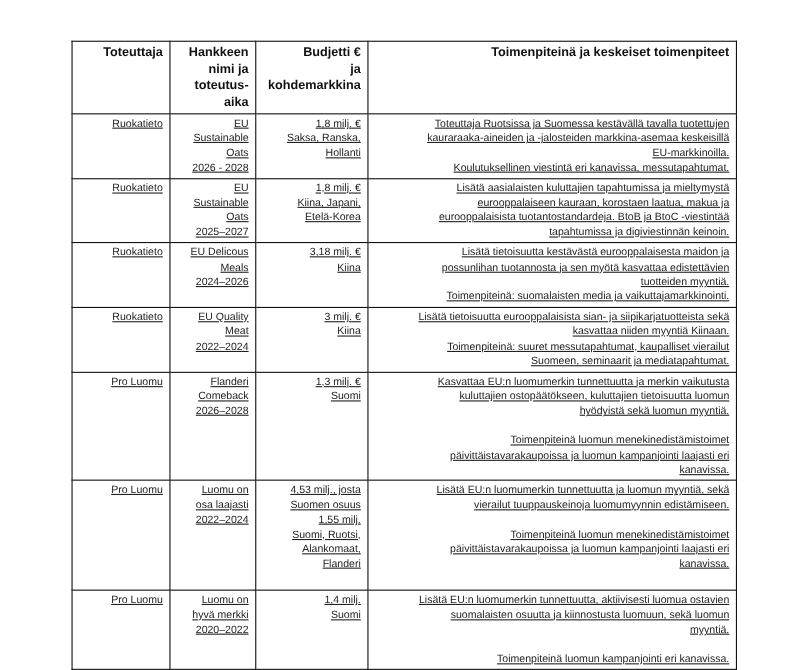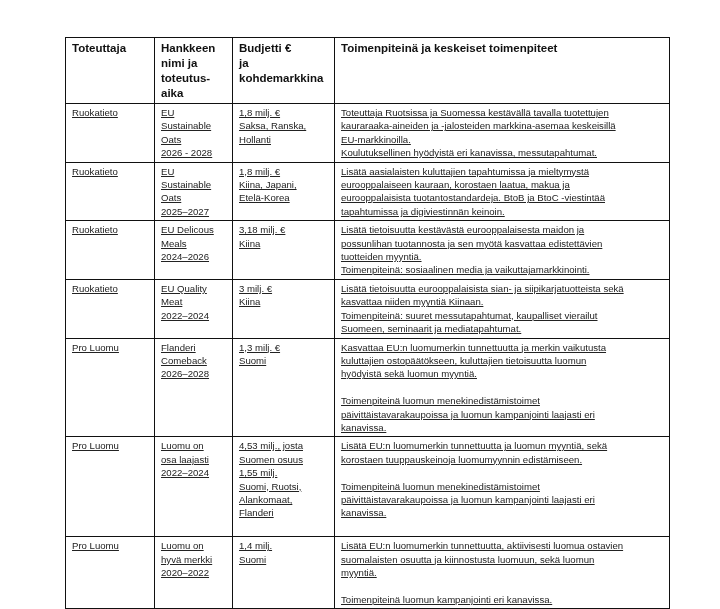--- a/index.html
+++ b/index.html
@@ -25,21 +25,21 @@
       position: absolute;
       left: 65px;
       top: 37px;
       width: 604px;
       border-collapse: collapse;
       table-layout: fixed;
     }
     table.proj td, table.proj th {
       border: 1.4px solid #111111;
       vertical-align: top;
-      text-align: left;
+      text-align: right;
       padding: 2px 6px 2px 6px;
       box-sizing: border-box;
     }
     table.proj th {
       font-weight: bold;
       font-size: 11.5px;
       line-height: 15px;
       color: #111;
       padding-top: 3px;
     }
@@ -111,21 +111,21 @@
         </td>
         <td>
           <span class="line">1,8 milj. €</span>
           <span class="line">Saksa, Ranska,</span>
           <span class="line">Hollanti</span>
         </td>
         <td>
           <span class="line">Toteuttaja Ruotsissa ja Suomessa kestävällä tavalla tuotettujen</span>
           <span class="line">kauraraaka-aineiden ja -jalosteiden markkina-asemaa keskeisillä</span>
           <span class="line">EU-markkinoilla.</span>
-          <span class="line">Koulutuksellinen hyödyistä eri kanavissa, messutapahtumat.</span>
+          <span class="line">Koulutuksellinen viestintä eri kanavissa, messutapahtumat.</span>
         </td>
       </tr>
 
       <tr class="r2">
         <td>
           <span class="line">Ruokatieto</span>
         </td>
         <td>
           <span class="line">EU</span>
           <span class="line">Sustainable</span>
@@ -155,21 +155,21 @@
           <span class="line">2024–2026</span>
         </td>
         <td>
           <span class="line">3,18 milj. €</span>
           <span class="line">Kiina</span>
         </td>
         <td>
           <span class="line">Lisätä tietoisuutta kestävästä eurooppalaisesta maidon ja</span>
           <span class="line">possunlihan tuotannosta  ja sen myötä kasvattaa edistettävien</span>
           <span class="line">tuotteiden myyntiä.</span>
-          <span class="line">Toimenpiteinä: sosiaalinen media ja vaikuttajamarkkinointi.</span>
+          <span class="line">Toimenpiteinä: suomalaisten media ja vaikuttajamarkkinointi.</span>
         </td>
       </tr>
 
       <tr class="r4">
         <td>
           <span class="line">Ruokatieto</span>
         </td>
         <td>
           <span class="line">EU Quality</span>
           <span class="line">Meat</span>
@@ -223,21 +223,21 @@
         <td>
           <span class="line">4,53 milj., josta</span>
           <span class="line">Suomen osuus</span>
           <span class="line">1,55 milj.</span>
           <span class="line">Suomi, Ruotsi,</span>
           <span class="line">Alankomaat,</span>
           <span class="line">Flanderi</span>
         </td>
         <td>
           <span class="line">Lisätä EU:n luomumerkin tunnettuutta ja luomun myyntiä, sekä</span>
-          <span class="line">korostaen tuuppauskeinoja luomumyynnin edistämiseen.</span>
+          <span class="line">vierailut tuuppauskeinoja luomumyynnin edistämiseen.</span>
           <span class="blank"></span>
           <span class="line">Toimenpiteinä luomun menekinedistämistoimet</span>
           <span class="line">päivittäistavarakaupoissa ja luomun kampanjointi laajasti eri</span>
           <span class="line">kanavissa.</span>
         </td>
       </tr>
 
       <tr class="r7">
         <td>
           <span class="line">Pro Luomu</span>

